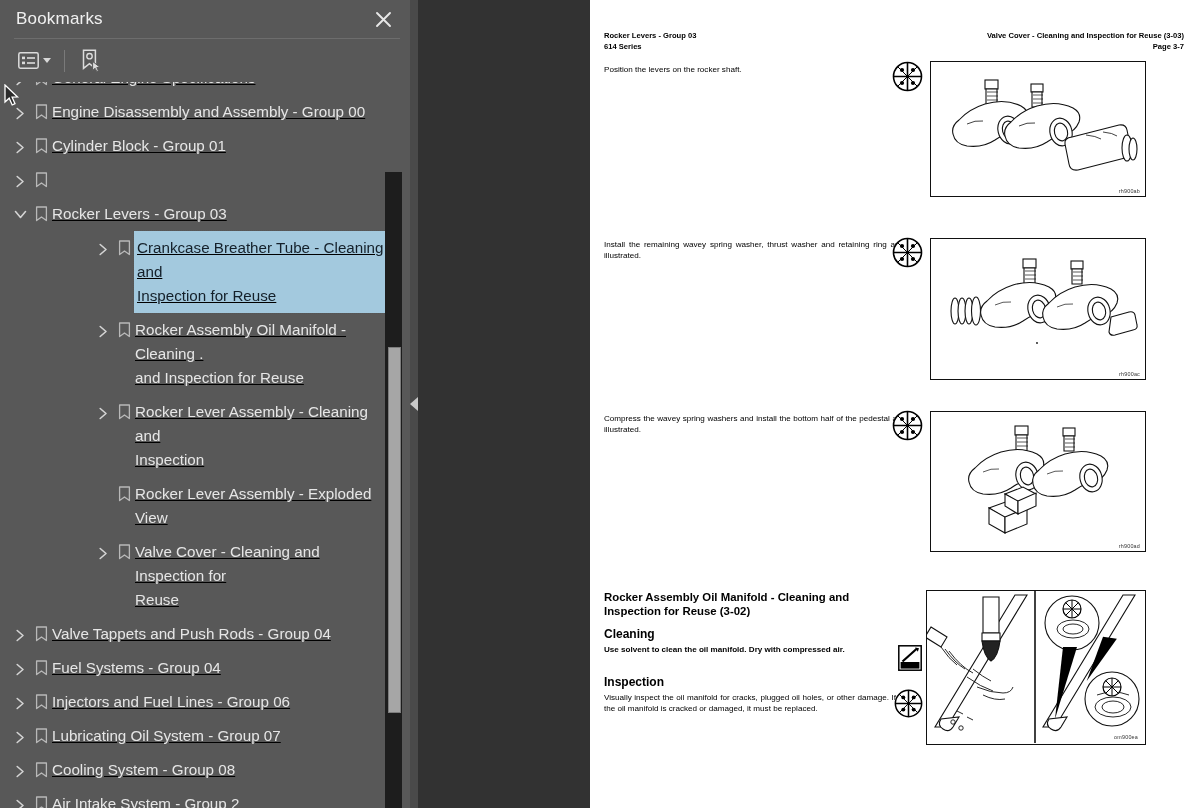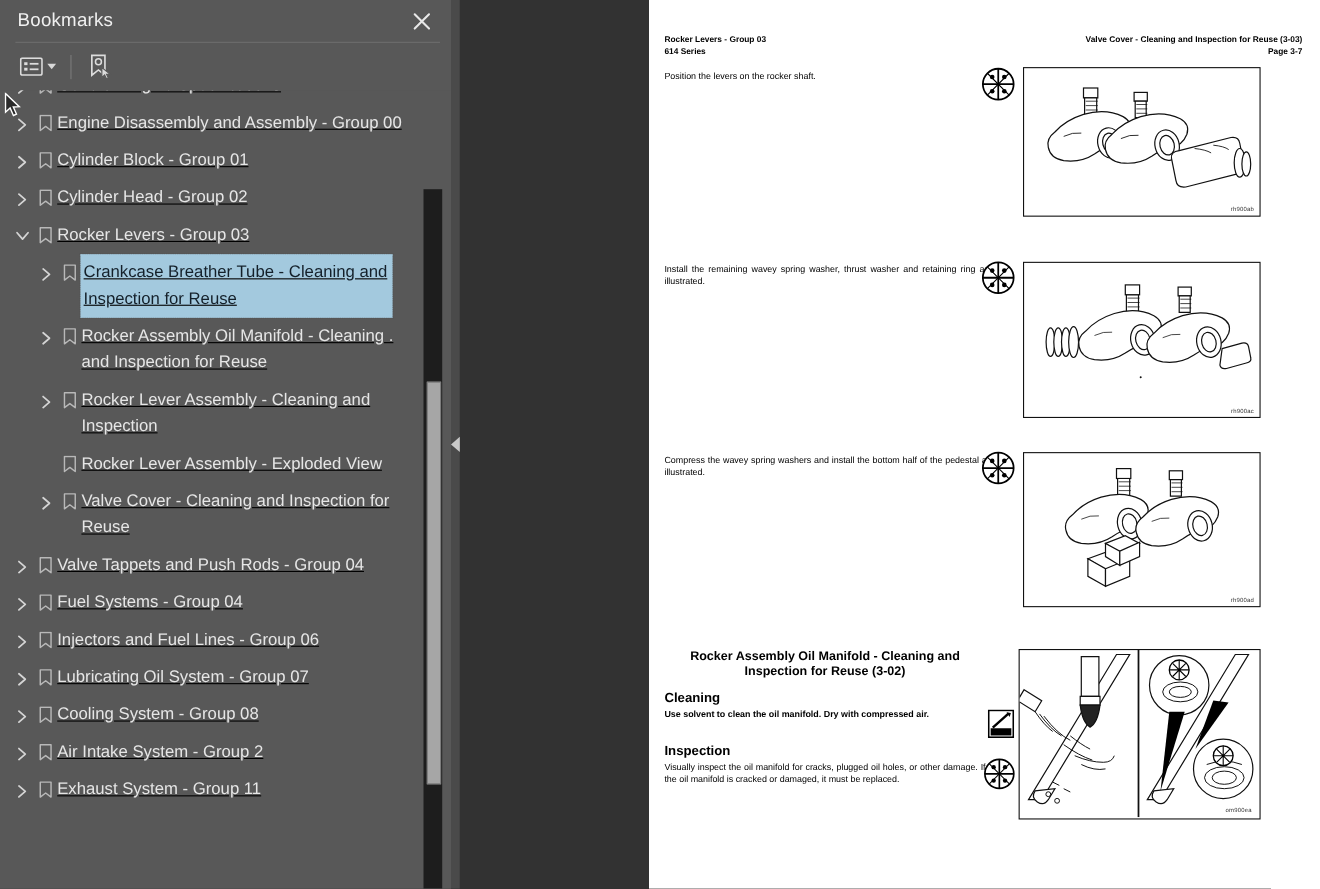--- a/index.html
+++ b/index.html
@@ -82,21 +82,21 @@
     padding-top: 9px;
   }
   .bm-label {
     font-size: 15.2px; color: #e6e6e6;
     line-height: 24px;
     padding: 5px 0 5px 0;
     font-weight: 400;
     white-space: pre-line;
   }
   .bm-row.depth0 { padding-left: 10px; }
-  .bm-row.depth1 { padding-left: 32px; }
+  .bm-row.depth1 { padding-left: 45px; margin-left: 48px; }
   .bm-row.selected .bm-label {
     background: #a3c9de;
     color: #14202a;
     outline: 1px dotted #555;
     padding-left: 3px; padding-right: 5px;
     margin-left: -1px;
   }
 
   
   .bm-scroll-track {
@@ -153,21 +153,21 @@
     position: absolute;
     border: 1.3px solid #111; background: #fff;
   }
   .fig-cap {
     position: absolute; right: 5px; bottom: 2px;
     font-size: 5.4px; color: #333; letter-spacing: .2px;
   }
   .pie-ico { position: absolute; }
   .h2 {
     position: absolute;
-    font-size: 11.4px; font-weight: bold; line-height: 14px; text-align: center;
+    font-size: 11.4px; font-weight: bold; line-height: 14px;
   }
   .h3 {
     position: absolute;
     font-size: 12px; font-weight: bold;
   }
   .blackbox-ico { position: absolute; }
   svg.art { display: block; }
   .cursor-arrow { position: absolute; left: 4px; top: 84px; z-index: 40; }
 </style>
 </head>
@@ -254,21 +254,20 @@
             <span class="twisty">
               <svg width="11" height="13" viewBox="0 0 11 13">
                 <path d="M2.2 1.5 L8 6.5 L2.2 11.5" fill="none" stroke="#d4d4d4" stroke-width="1.6" stroke-linecap="round" stroke-linejoin="round"></path>
               </svg>
             </span>
             <span class="bm-ico">
               <svg width="13" height="16" viewBox="0 0 13 16">
                 <path d="M1.6 1 H11.4 V14.6 L6.5 10.9 L1.6 14.6 Z" fill="none" stroke="#b8b8b8" stroke-width="1.3" stroke-linejoin="round"></path>
               </svg>
             </span>
-            <span class="bm-label">Cylinder Head - Group 02</span>
           </div>
           <div class="bm-row depth0">
             <span class="twisty">
               <svg width="13" height="11" viewBox="0 0 13 11">
                 <path d="M1.5 2.6 L6.5 8.4 L11.5 2.6" fill="none" stroke="#d4d4d4" stroke-width="1.6" stroke-linecap="round" stroke-linejoin="round"></path>
               </svg>
             </span>
             <span class="bm-ico">
               <svg width="13" height="16" viewBox="0 0 13 16">
                 <path d="M1.6 1 H11.4 V14.6 L6.5 10.9 L1.6 14.6 Z" fill="none" stroke="#b8b8b8" stroke-width="1.3" stroke-linejoin="round"></path>

